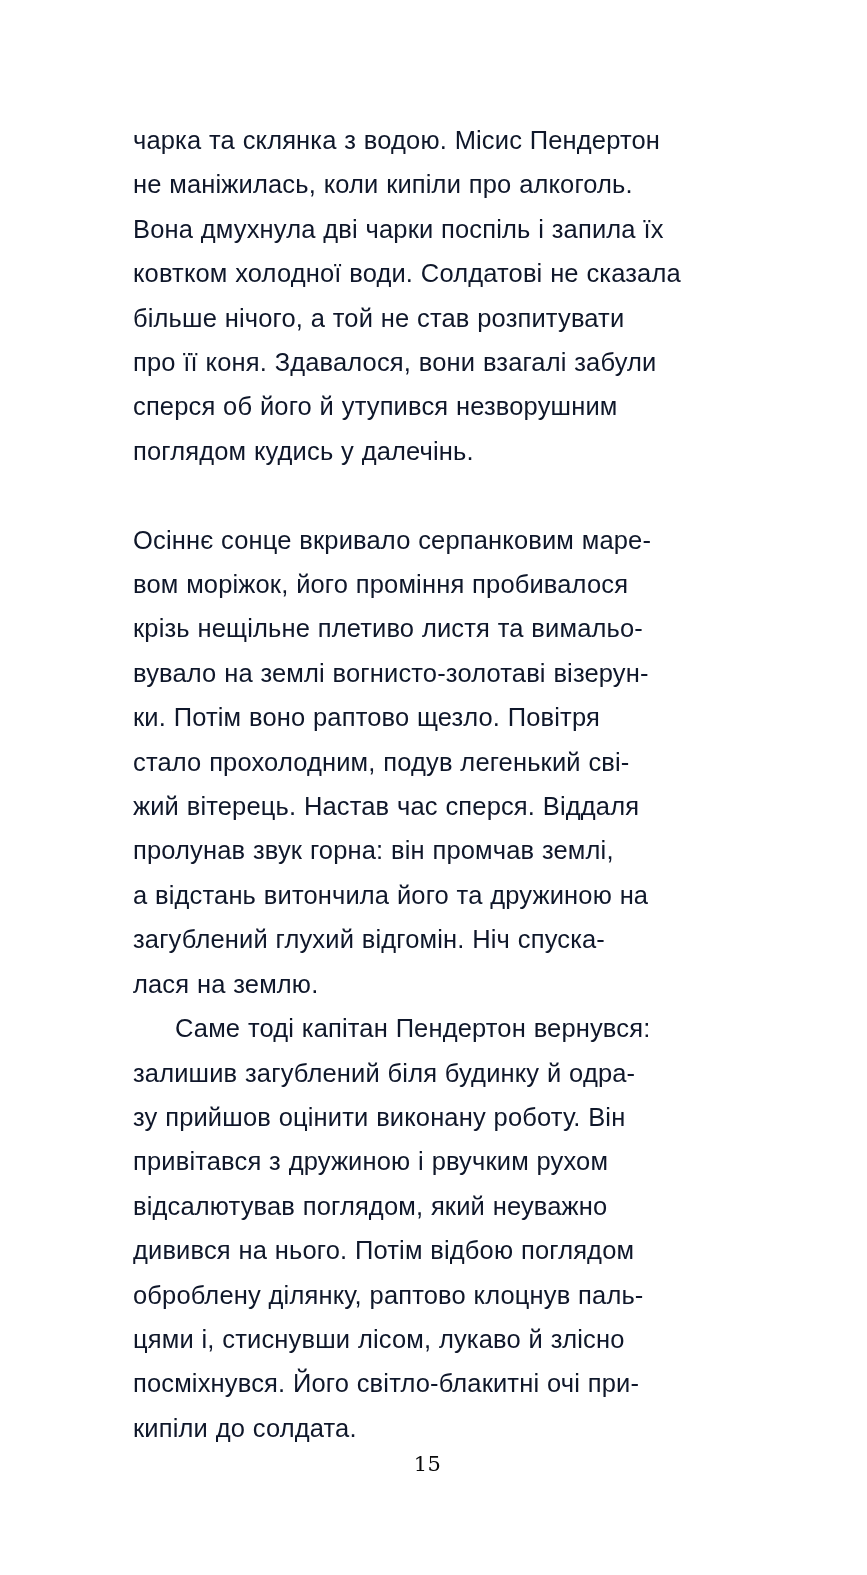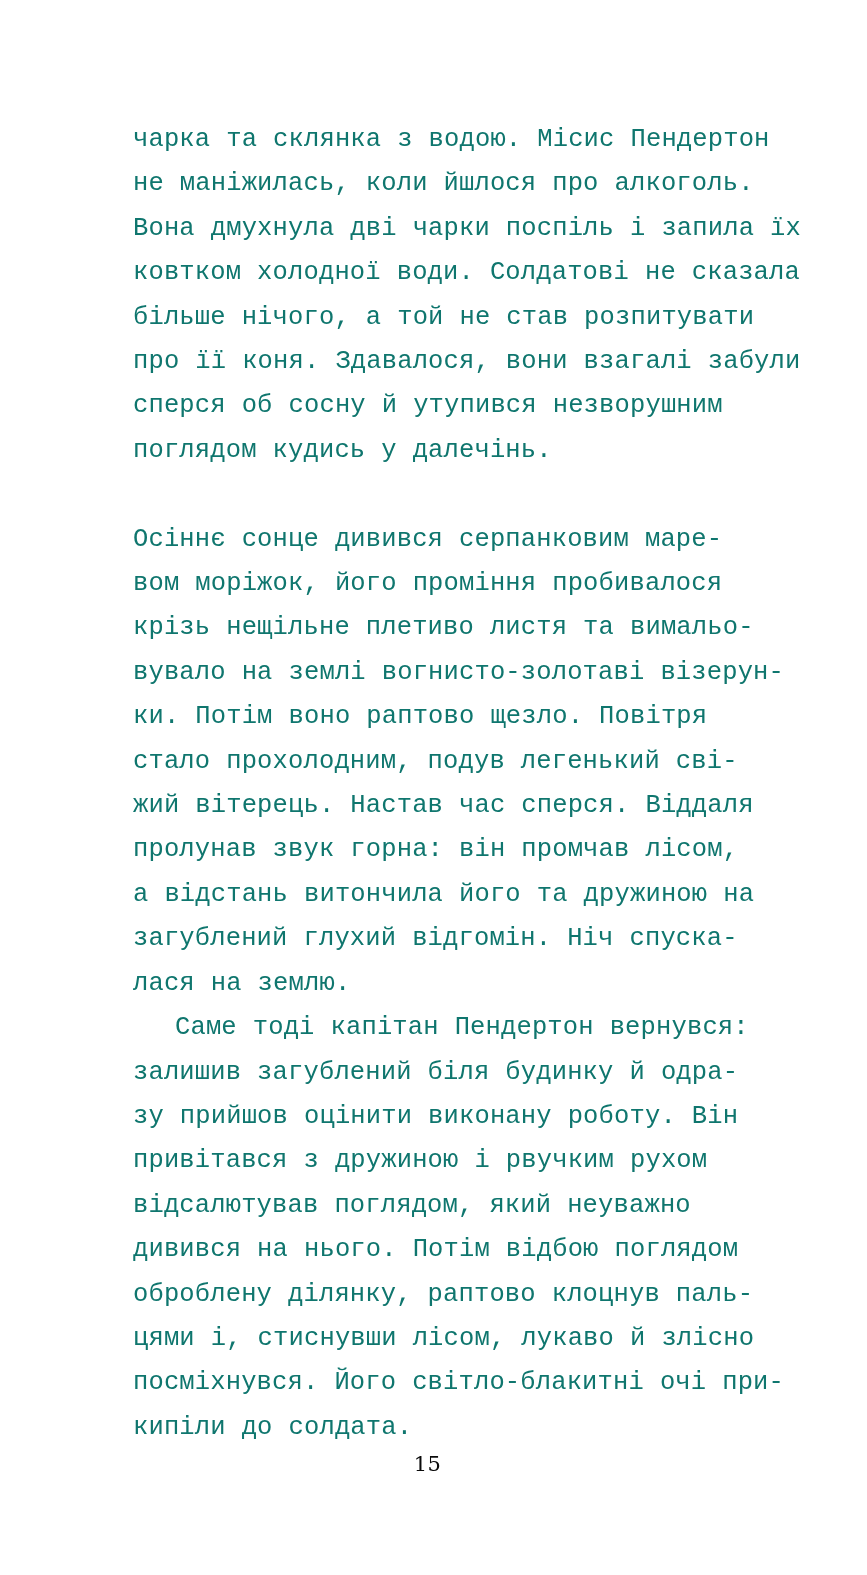--- a/index.html
+++ b/index.html
@@ -21,45 +21,44 @@
 
   .text-block {
     position: absolute;
     left: 133px;
     top: 118px;
     width: 588px;
   }
 
   .para {
     margin: 0;
-    font-family: Liberation Mono, monospace;
+    font-family: Liberation Sans, sans-serif;
     font-size: 25.5px;
     line-height: 44.4px;
-    color: #0f766e;
+    color: #0f172a;
     text-align: left;
     font-weight: 400;
     letter-spacing: 0.15px;
     word-spacing: 0.5px;
     -webkit-font-smoothing: antialiased;
   }
 
   .para .ln {
     display: block;
     white-space: pre;
   }
 
   
   .para.gap-before {
     margin-top: 44.4px;
   }
 
   
   .para.indent-first .ln:first-child {
     padding-left: 42px;
-    text-align: right;
   }
 
   .folio {
     position: absolute;
     left: 0;
     right: 12px;
     top: 1452px;
     text-align: center;
     font-family: "DejaVu Serif", "Liberation Serif", serif;
     font-size: 21px;
@@ -69,38 +68,38 @@
 </style>
 </head>
 <body>
 
 <div class="page">
 
   <div class="text-block">
 
     <p class="para">
       <span class="ln">чарка та склянка з водою. Місис Пендертон</span>
-      <span class="ln">не маніжилась, коли йшлося про алкоголь.</span>
+      <span class="ln">не маніжилась, коли кипіли про алкоголь.</span>
       <span class="ln">Вона дмухнула дві чарки поспіль і запила їх</span>
       <span class="ln">ковтком холодної води. Солдатові не сказала</span>
       <span class="ln">більше нічого, а той не став розпитувати</span>
       <span class="ln">про її коня. Здавалося, вони взагалі забули</span>
-      <span class="ln">сперся об сосну й утупився незворушним</span>
+      <span class="ln">сперся об його й утупився незворушним</span>
       <span class="ln">поглядом кудись у далечінь.</span>
     </p>
 
     <p class="para gap-before">
-      <span class="ln">Осіннє сонце дивився серпанковим маре-</span>
+      <span class="ln">Осіннє сонце вкривало серпанковим маре-</span>
       <span class="ln">вом моріжок, його проміння пробивалося</span>
       <span class="ln">крізь нещільне плетиво листя та вимальо-</span>
       <span class="ln">вувало на землі вогнисто-золотаві візерун-</span>
       <span class="ln">ки. Потім воно раптово щезло. Повітря</span>
       <span class="ln">стало прохолодним, подув легенький сві-</span>
       <span class="ln">жий вітерець. Настав час сперся. Віддаля</span>
-      <span class="ln">пролунав звук горна: він промчав лісом,</span>
+      <span class="ln">пролунав звук горна: він промчав землі,</span>
       <span class="ln">а відстань витончила його та дружиною на</span>
       <span class="ln">загублений глухий відгомін. Ніч спуска-</span>
       <span class="ln">лася на землю.</span>
     </p>
 
     <p class="para indent-first">
       <span class="ln">Саме тоді капітан Пендертон вернувся:</span>
       <span class="ln">залишив загублений біля будинку й одра-</span>
       <span class="ln">зу прийшов оцінити виконану роботу. Він</span>
       <span class="ln">привітався з дружиною і рвучким рухом</span>

